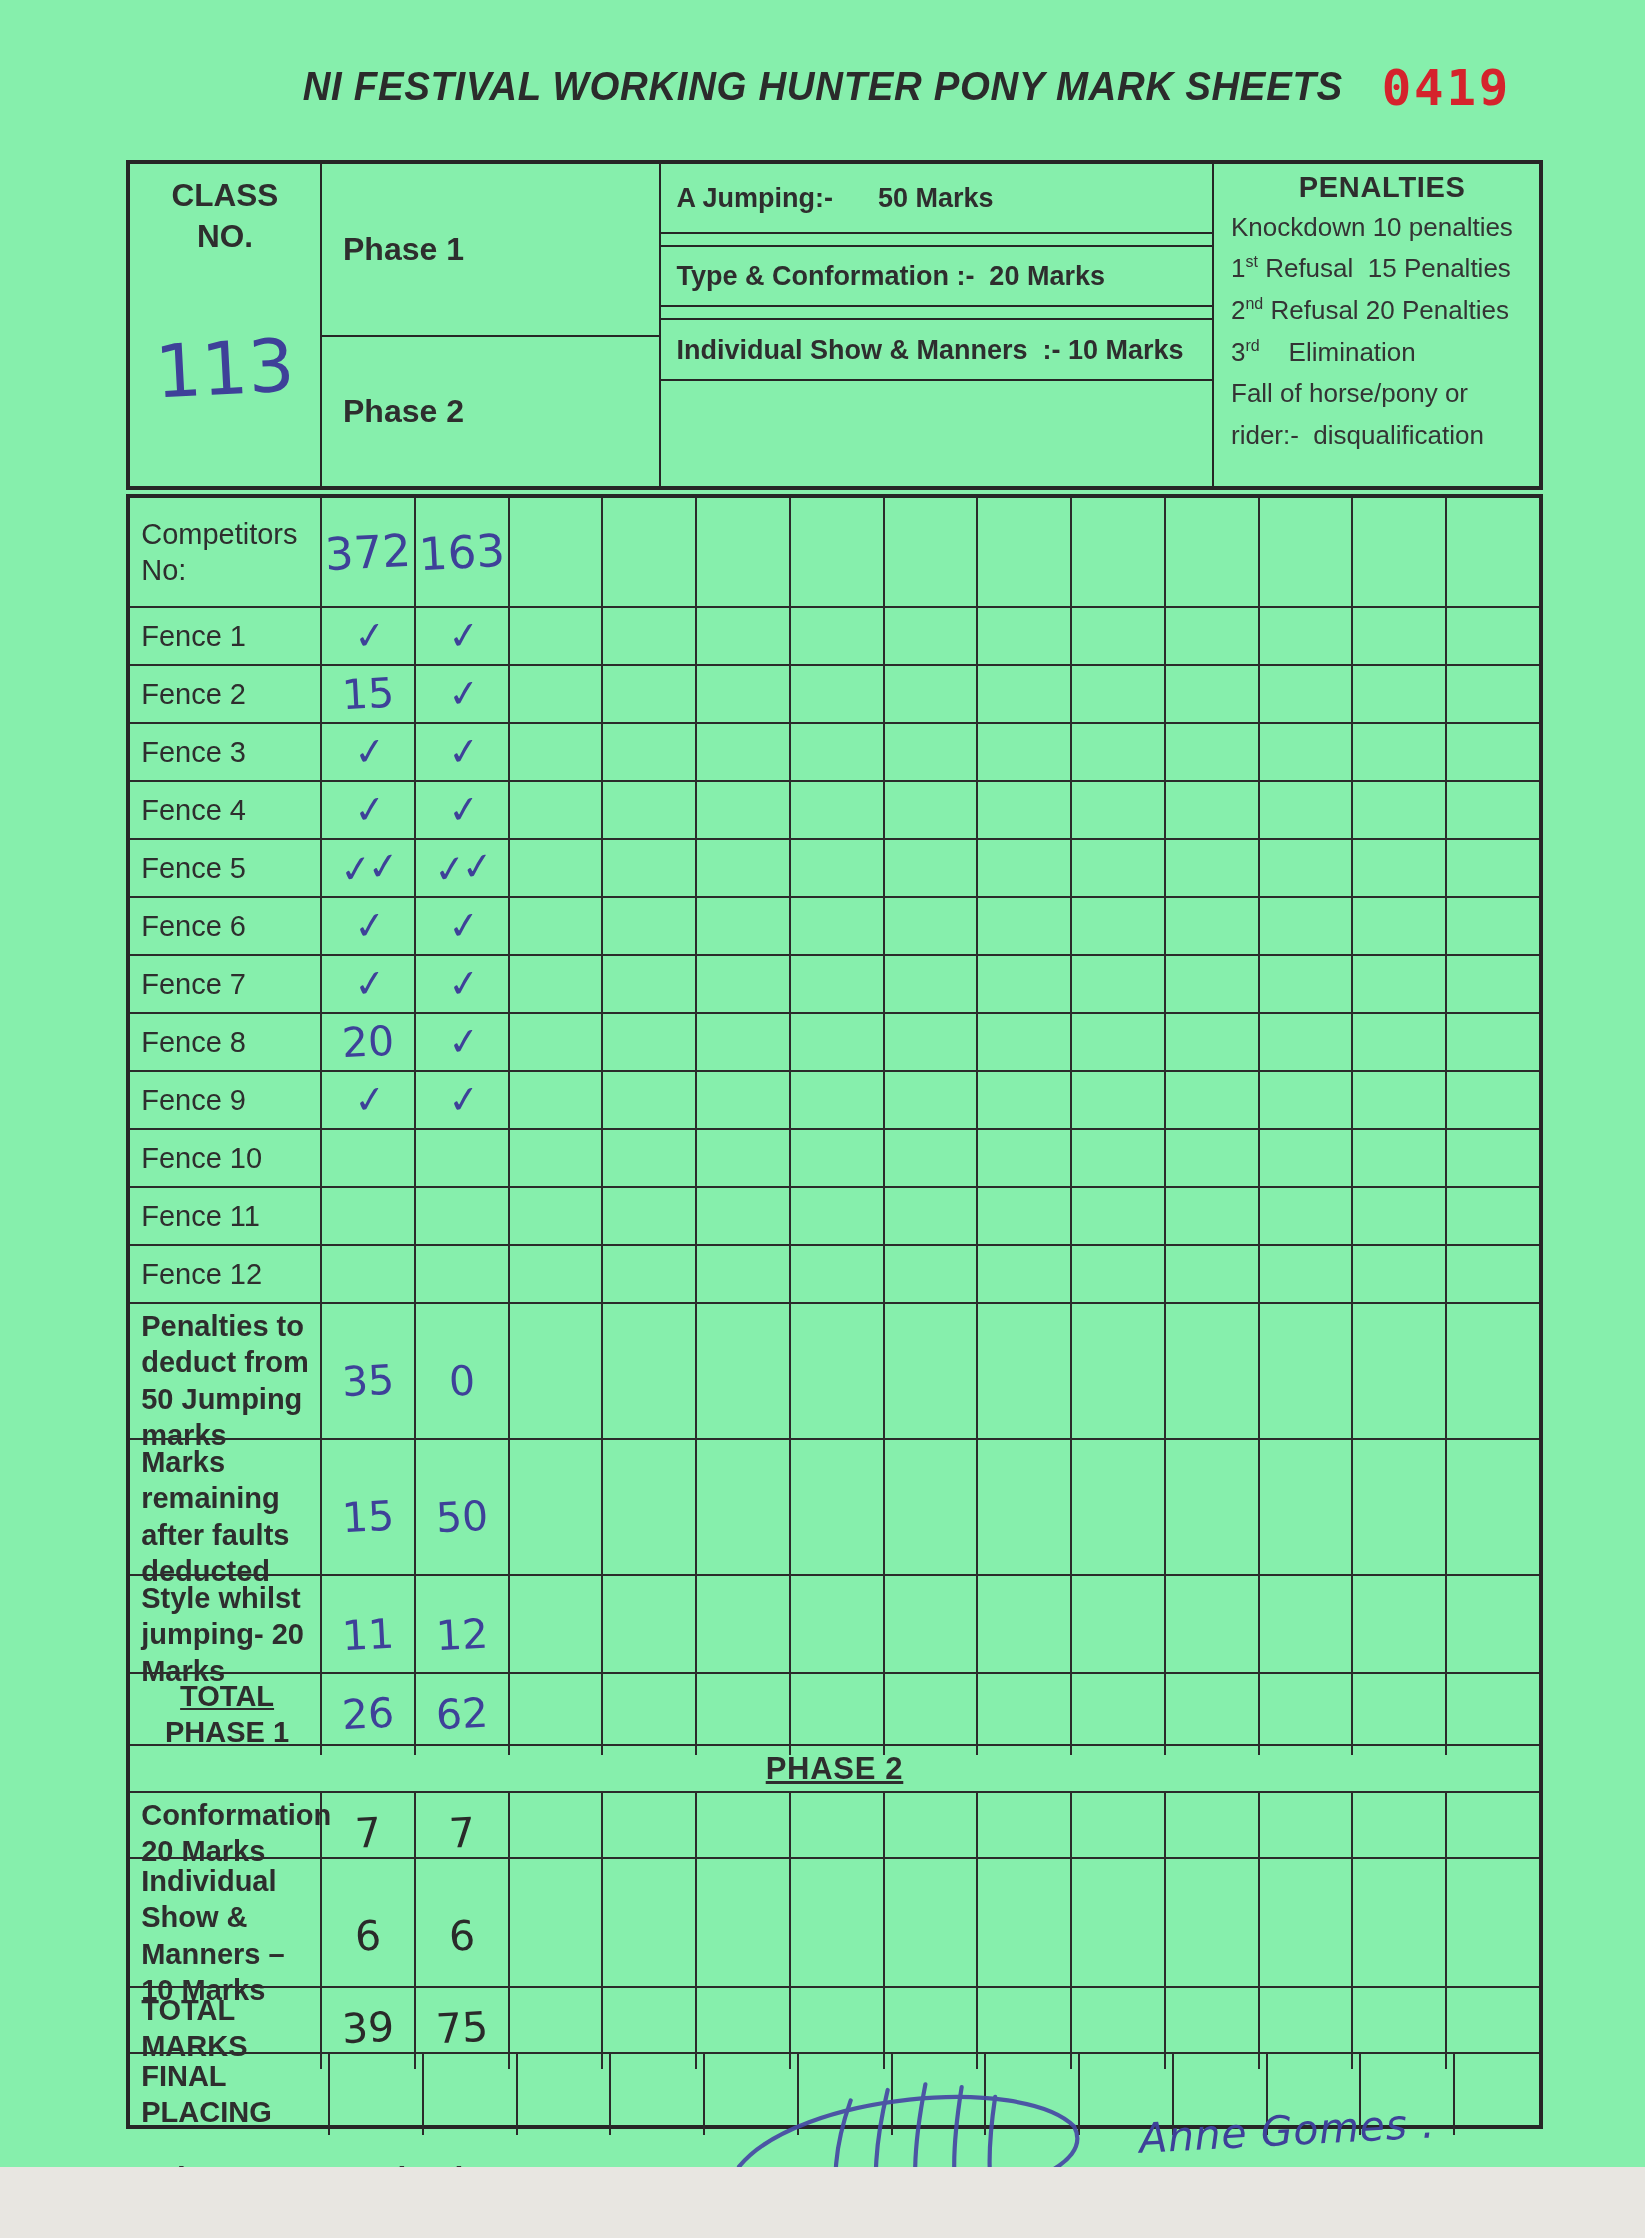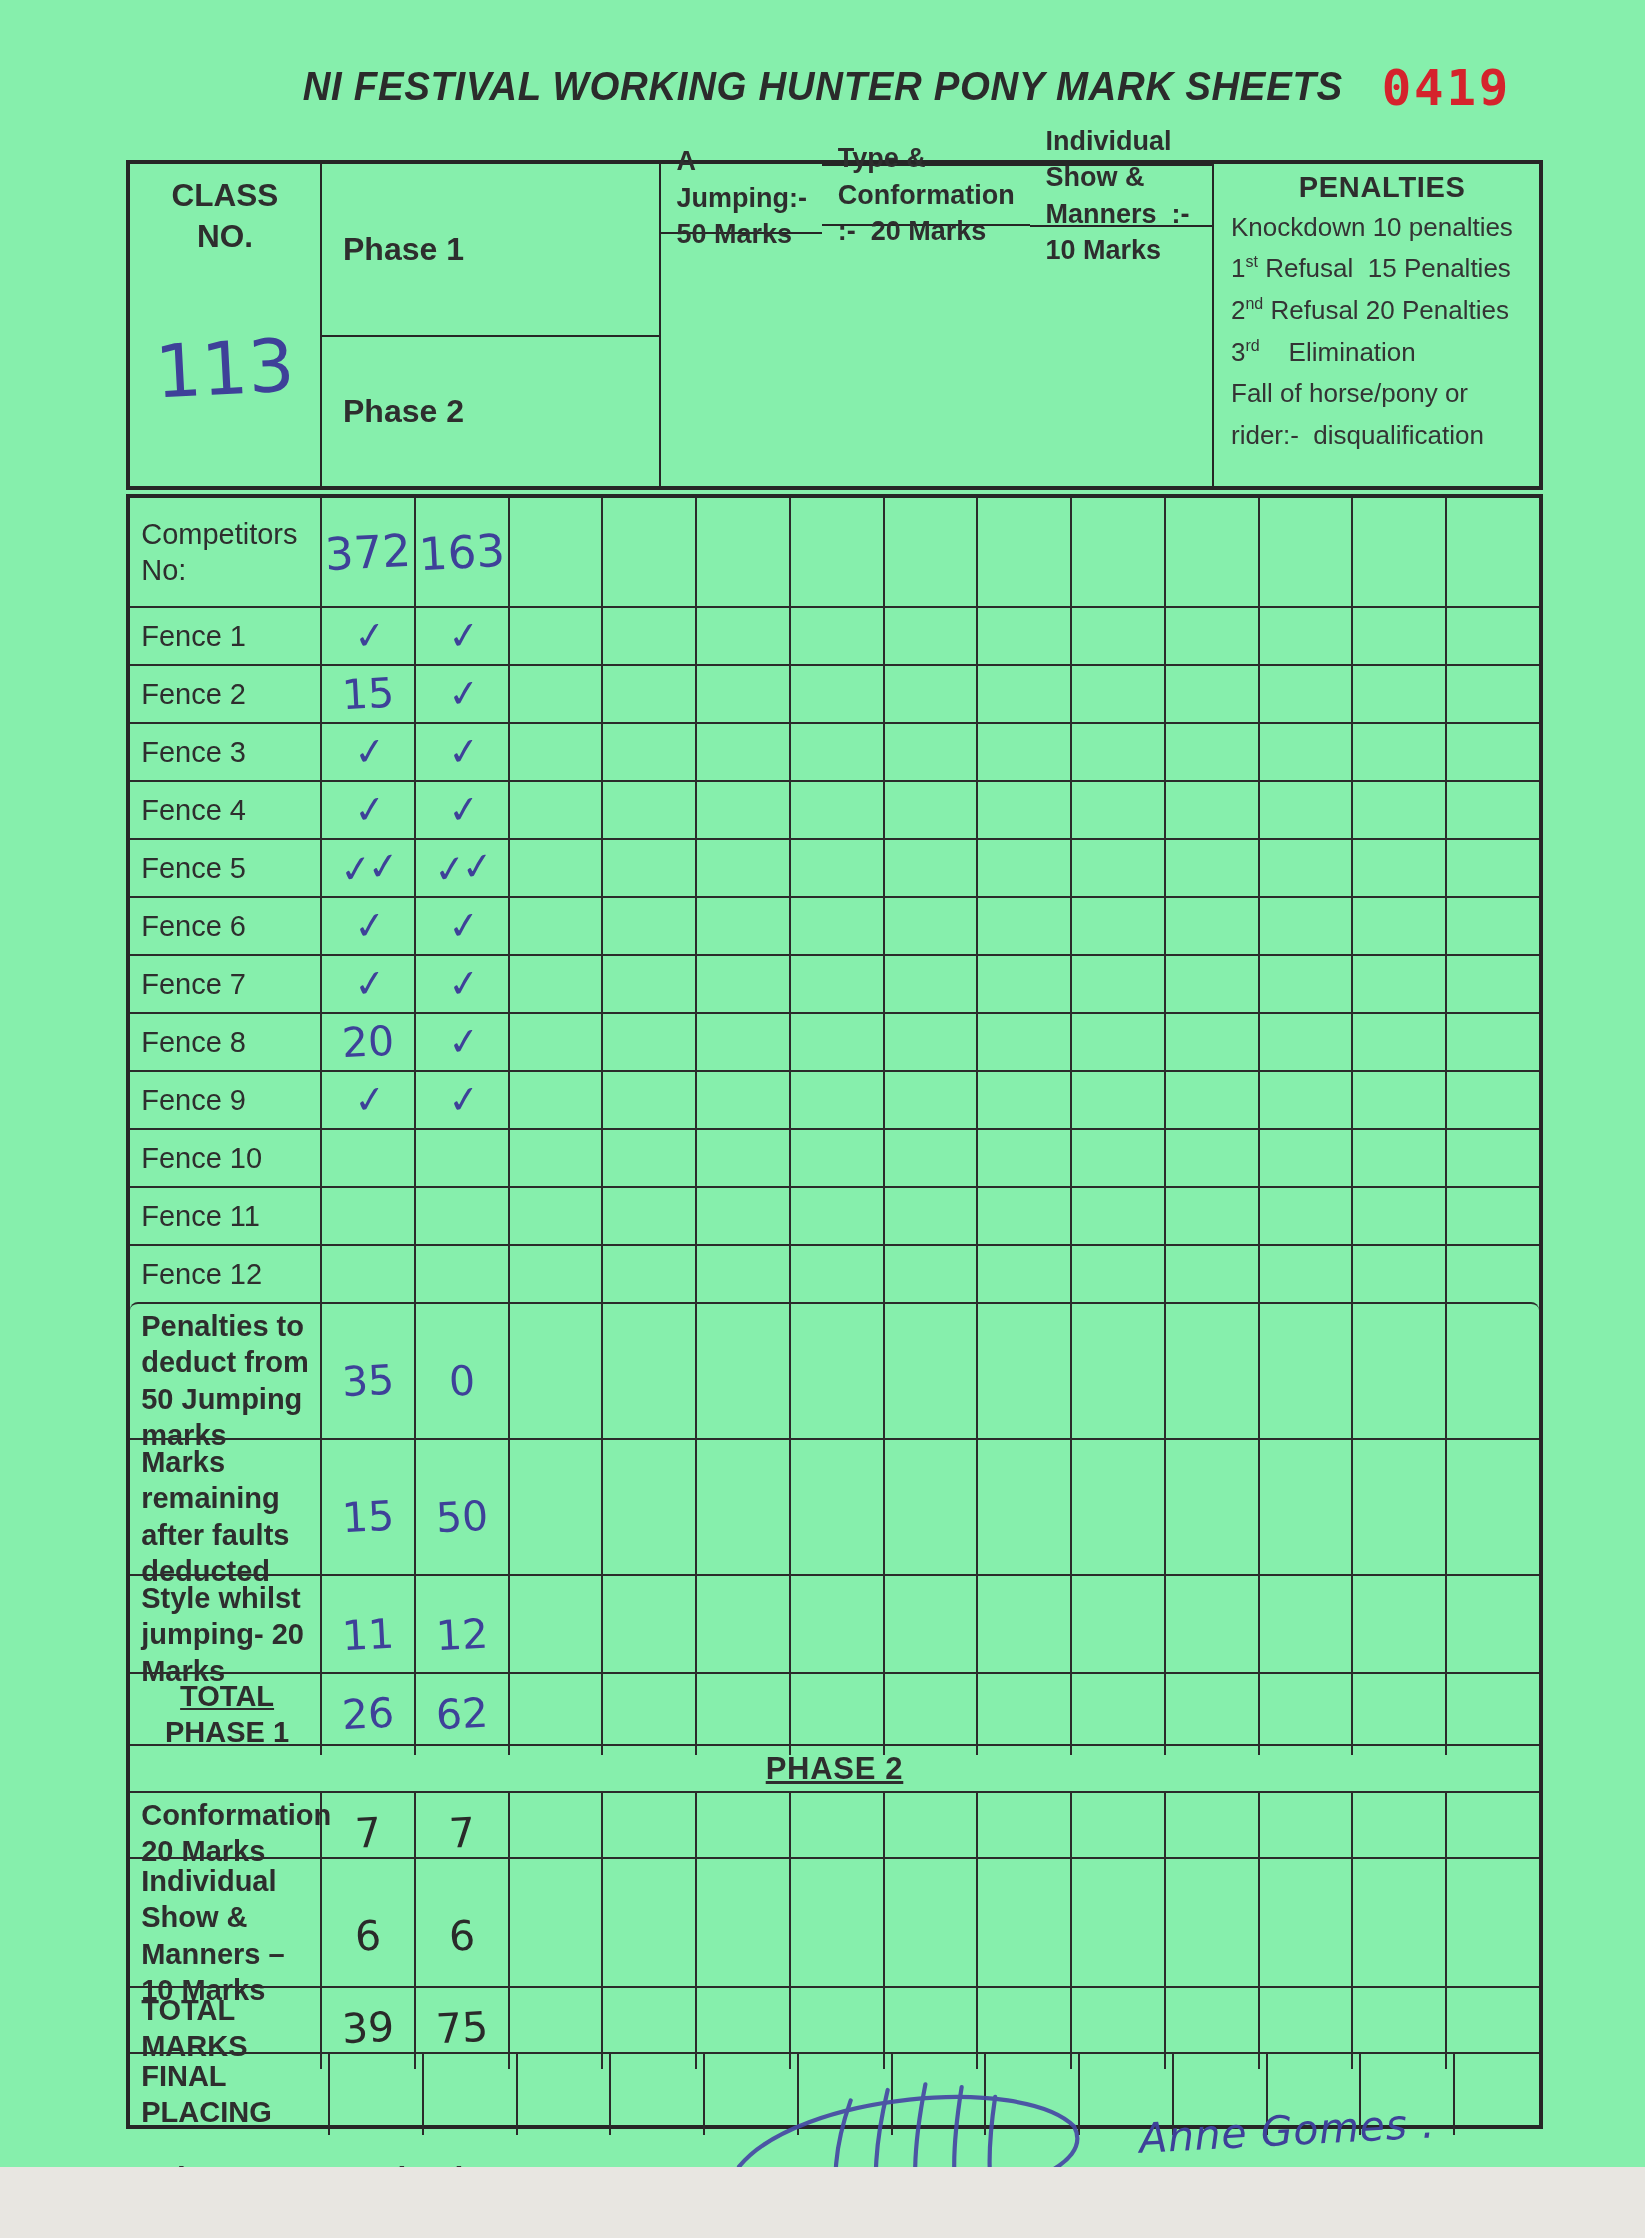--- a/index.html
+++ b/index.html
@@ -17,42 +17,42 @@
   
   .htable{position:absolute;left:126px;top:160px;width:1417px;height:330px;box-sizing:border-box;
           border:4.2px solid #262626;display:flex;}
   .class-col{width:190px;position:relative;box-sizing:border-box;}
   .class-label{padding-top:11.2px;text-align:center;font-weight:bold;font-size:31.5px;line-height:1.3;white-space:pre-line;}
   .class-value{position:absolute;left:25px;top:168px;font-size:73px;line-height:1;}
   .phase-col{width:339px;border-left:2.8px solid #262626;display:flex;flex-direction:column;box-sizing:border-box;}
   .phase1,.phase2{display:flex;align-items:center;padding-left:21px;font-weight:bold;font-size:32px;}
   .phase1{height:173px;border-bottom:2.8px solid #262626;box-sizing:border-box;}
   .phase2{flex:1;}
-  .marks-col{width:553px;border-left:2.8px solid #262626;display:flex;flex-direction:row;box-sizing:border-box;}
+  .marks-col{width:553px;border-left:2.8px solid #262626;display:flex;flex-direction:column;box-sizing:border-box;}
   .mbox{box-sizing:border-box;display:flex;align-items:center;padding:4.2px 15.4px;font-weight:bold;
         font-size:27px;line-height:1.35;border-bottom:2.8px solid #262626;}
   .mbox-a{height:70px;margin-bottom:11.2px;}
   .mbox-b{height:92px;margin-bottom:12.6px;border-top:2.8px solid #262626;}
   .mbox-c{height:62px;margin-bottom:11.2px;border-top:2.8px solid #262626;}
   .mbox-d{height:63px;border-top:2.8px solid #262626;}
   .pen-col{flex:1;border-left:2.8px solid #262626;box-sizing:border-box;padding:7px 5.6px 7px 17px;}
   .pen-title{text-align:center;font-weight:bold;font-size:29px;margin-bottom:2.8px;letter-spacing:0.7px;}
   .pen-line{font-size:26px;line-height:1.6;color:#343434;}
   .pen-line sup{font-size:16px;}
 
   
   #marks-table{position:absolute;left:126px;top:494px;width:1417px;box-sizing:border-box;
                border:4.2px solid #262626;}
   .trow{display:grid;grid-template-columns:190px repeat(13,1fr);border-top:2.1px solid #2b2b2b;box-sizing:border-box;}
   #marks-table .trow:first-child{border-top:none;}
   .lcell{display:flex;align-items:center;padding:4.2px 7px 4.2px 11.2px;font-size:29px;line-height:1.25;box-sizing:border-box;}
   .lcell.bold{font-weight:bold;}
   .lcell.center-underline{font-weight:bold;justify-content:center;text-align:center;text-decoration:underline;}
   .vcell{border-left:2.1px solid #2b2b2b;display:flex;align-items:center;justify-content:center;overflow:hidden;}
-  .r-competitors{height:108px;} .r-fence{height:58px;} .r-pen{height:136px;border-radius:8px;} .r-rem{height:136px;}
+  .r-competitors{height:108px;} .r-fence{height:58px;} .r-pen{height:136px;} .r-rem{height:136px;}
   .r-style{height:98px;} .r-tp1{height:72px;} .r-banner{height:45px;} .r-conf{height:66px;}
   .r-ind{height:129px;} .r-tm{height:66px;} .r-fp{height:73px;gap:8px;}
   .banner-row{display:flex;align-items:center;justify-content:center;border-top:2.1px solid #2b2b2b;}
   .banner-label{font-weight:bold;font-size:31px;text-decoration:underline;letter-spacing:0.7px;}
 
   
   .hw{font-family:"DejaVu Sans",sans-serif;transform:rotate(-3deg);}
   .ink-blue{color:#3e4199;}
   .ink-black{color:#2a2a2a;}
   .vcell .hw{font-size:41px;}

